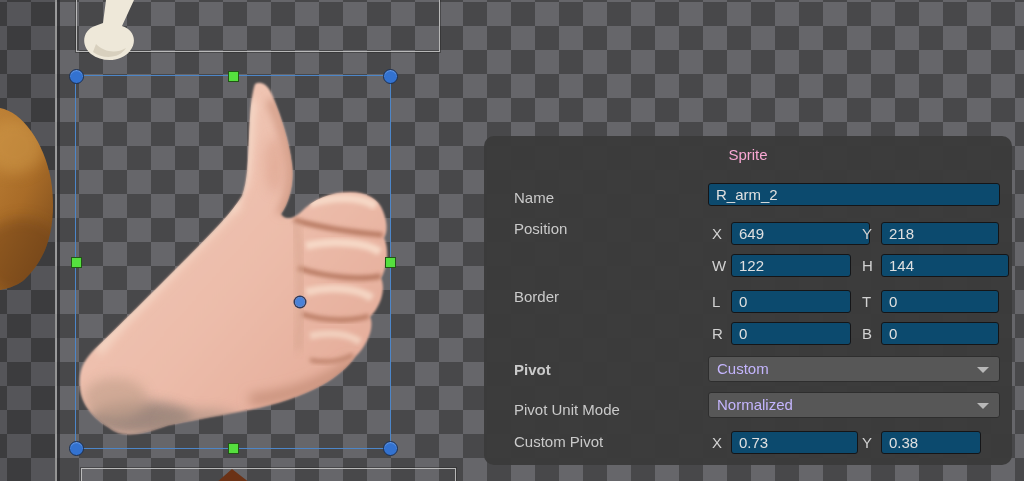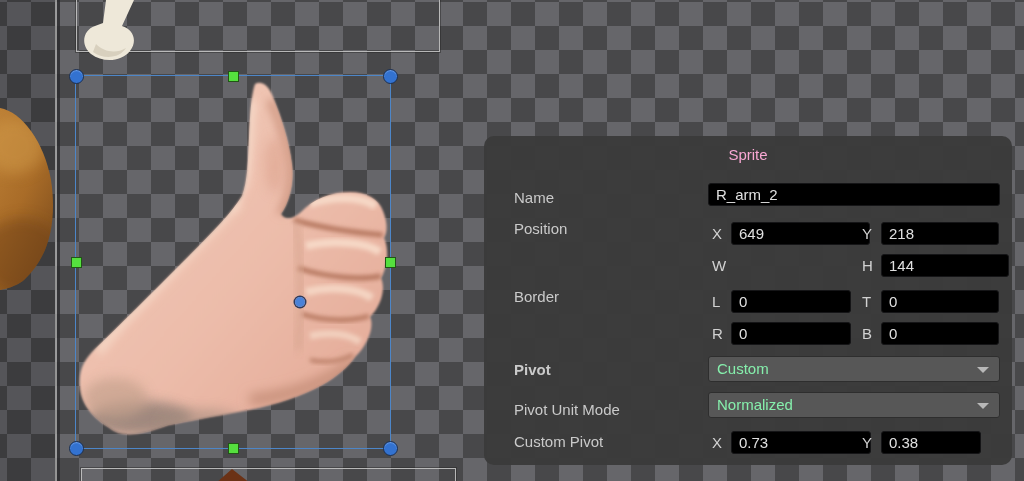--- a/index.html
+++ b/index.html
@@ -30,27 +30,27 @@
   
   .tri{position:absolute;left:216px;top:469px;width:0;height:0;
     border-left:16px solid transparent;border-right:18px solid transparent;border-bottom:14px solid #6b3216;}
 
   
   .panel{position:absolute;left:484px;top:136px;width:528px;height:329px;
     background:rgba(58,58,58,0.96);border-radius:10px;}
   .panel-title{position:absolute;left:0;top:10px;width:100%;text-align:center;
     color:#f9a8d4;font-size:15px;}
   .plabel{position:absolute;left:14px;height:20px;line-height:20px;color:#cacaca;font-size:15px;white-space:nowrap;margin-left:16px;}
-  .field{position:absolute;height:23px;background:#000000;border:1px solid #151517;border-radius:3px;
+  .field{position:absolute;height:23px;background:#0c4a6e;border:1px solid #151517;border-radius:3px;
     color:#e0e0e0;font-size:15px;padding:0 0 0 7px;outline:none;}
   .pair{position:absolute;display:flex;align-items:center;height:24px;}
   .flabel{width:15px;color:#d2d2d2;font-size:15px;flex:0 0 15px;}
   .pair .field{position:relative;margin-left:4px;}
   .dropdown{position:absolute;height:26px;background:#575757;border:1px solid #2e2e2e;border-radius:3px;
-    color:#86efac;font-size:15px;line-height:24px;padding-left:8px;cursor:default;}
+    color:#c4b5fd;font-size:15px;line-height:24px;padding-left:8px;cursor:default;}
   .dd-arrow{position:absolute;right:10px;top:10px;width:0;height:0;
     border-left:6px solid transparent;border-right:6px solid transparent;border-top:6px solid #b8b8b8;}
   svg{position:absolute;display:block;}
 </style>
 </head>
 <body>
 
 <div class="stage">
 
   <div class="dim-left"></div>
@@ -172,20 +172,21 @@
       <span class="flabel">X</span>
       <input class="field" style="width: 139px;" value="649">
     </div>
     <div class="pair" style="left:378px;top:85px;">
       <span class="flabel">Y</span>
       <input class="field" style="width: 118px;" value="218">
     </div>
 
     <div class="pair" style="left:228px;top:117px;">
       <span class="flabel">W</span>
+      <input class="field" style="width: 120px;" value="122">
     </div>
     <div class="pair" style="left:378px;top:117px;">
       <span class="flabel">H</span>
       <input class="field" style="width: 128px;" value="144">
     </div>
 
     <div class="pair" style="left:228px;top:153px;">
       <span class="flabel">L</span>
       <input class="field" style="width: 120px;" value="0">
     </div>
@@ -208,21 +209,21 @@
       <span class="dd-arrow"></span>
     </div>
 
     <div class="dropdown" style="left:224px;top:256px;width:292px;">
       <span>Normalized</span>
       <span class="dd-arrow"></span>
     </div>
 
     <div class="pair" style="left:228px;top:294px;">
       <span class="flabel">X</span>
-      <input class="field" style="width: 140px;" value="0.73">
+      <input class="field" style="width: 127px;" value="0.73">
     </div>
     <div class="pair" style="left:378px;top:294px;">
       <span class="flabel">Y</span>
       <input class="field" style="width: 100px;" value="0.38">
     </div>
   </div>
 
 </div>
 
 </body></html>

